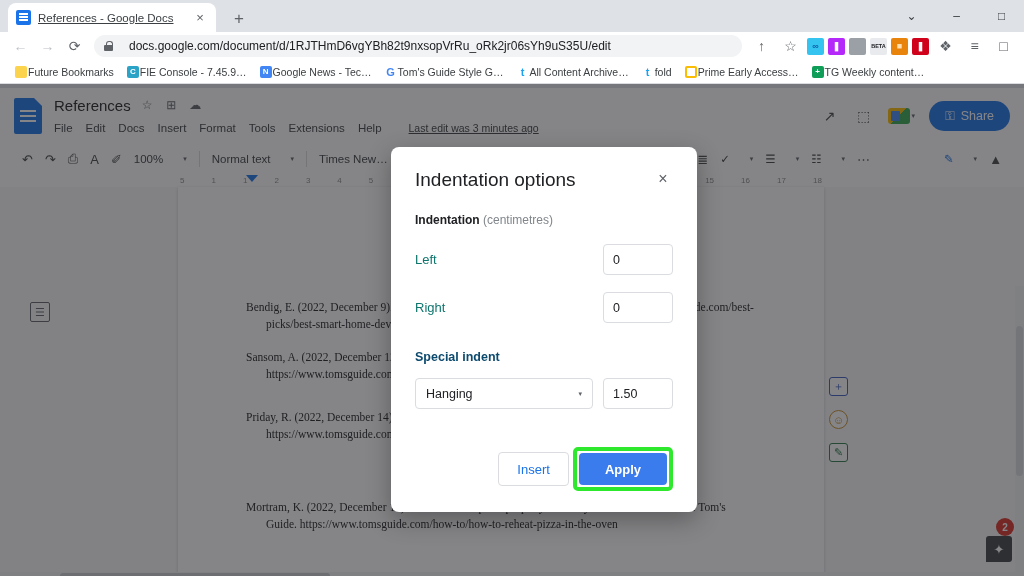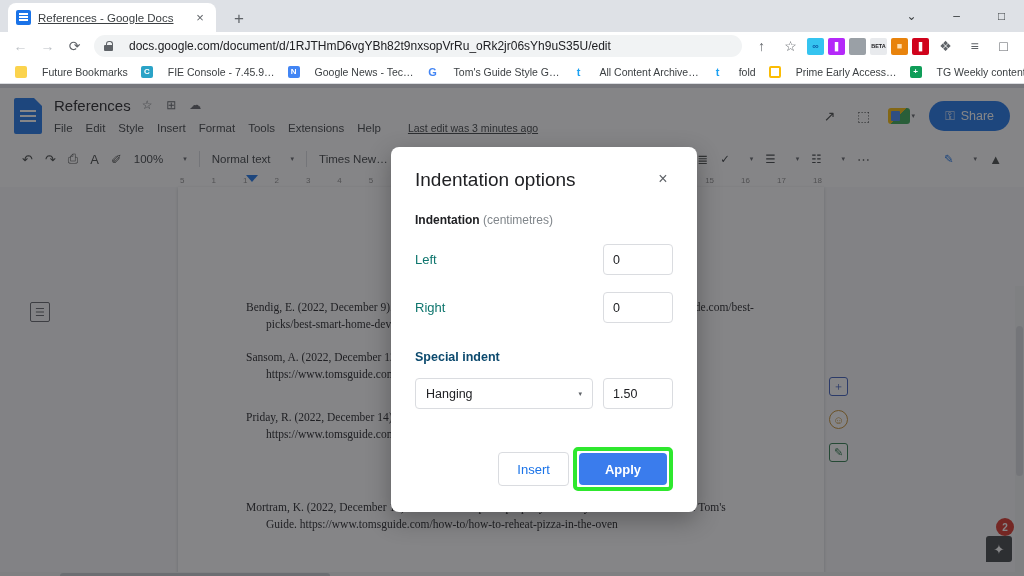--- a/index.html
+++ b/index.html
@@ -77,21 +77,21 @@
   .ext-icons { display: flex; align-items: center; gap: 4px; }
   .ext { width: 17px; height: 17px; border-radius: 2px; display:flex;
          align-items:center; justify-content:center; font-size:9px;
          color:#fff; font-weight:bold; position: relative; flex: 0 0 17px; }
 
   .bookmarks {
     position: absolute; top: 60px; left: 0; width: 1024px; height: 24px;
     background: #fff; display: flex; align-items: center; padding: 0 10px; gap: 3px;
     border-bottom: 1px solid #dadce0;
   }
-  .bm { display: flex; align-items: center; gap: 15px; padding: 0 5px; height: 20px; }
+  .bm { display: flex; align-items: center; gap: 1px; padding: 0 5px; height: 20px; }
   .bm-ico { width: 12px; height: 12px; border-radius: 2px; flex: 0 0 12px;
             font-size: 8px; color: #fff; display:flex; align-items:center;
             justify-content:center; font-weight: bold; }
   .bm-label { font-size: 10.5px; color: #3c4043; white-space: nowrap; }
 
   
   .docs {
     position: absolute; top: 88px; left: 0; width: 1024px; height: 492px;
     background: #fff;
   }
@@ -362,21 +362,21 @@
       <div class="docs-titleblock">
         <div class="docs-title-row">
           <div class="docs-title">References</div>
           <div class="ti">☆</div>
           <div class="ti">⊞</div>
           <div class="ti">☁</div>
         </div>
         <div class="docs-menu">
           <div class="menu-item">File</div>
           <div class="menu-item">Edit</div>
-          <div class="menu-item">Style</div>
+          <div class="menu-item">Docs</div>
           <div class="menu-item">Insert</div>
           <div class="menu-item">Format</div>
           <div class="menu-item">Tools</div>
           <div class="menu-item">Extensions</div>
           <div class="menu-item">Help</div>
           <div class="last-edit">Last edit was 3 minutes ago</div>
         </div>
       </div>
       <div class="docs-header-right">
         <div class="hr-icon">↗</div>

